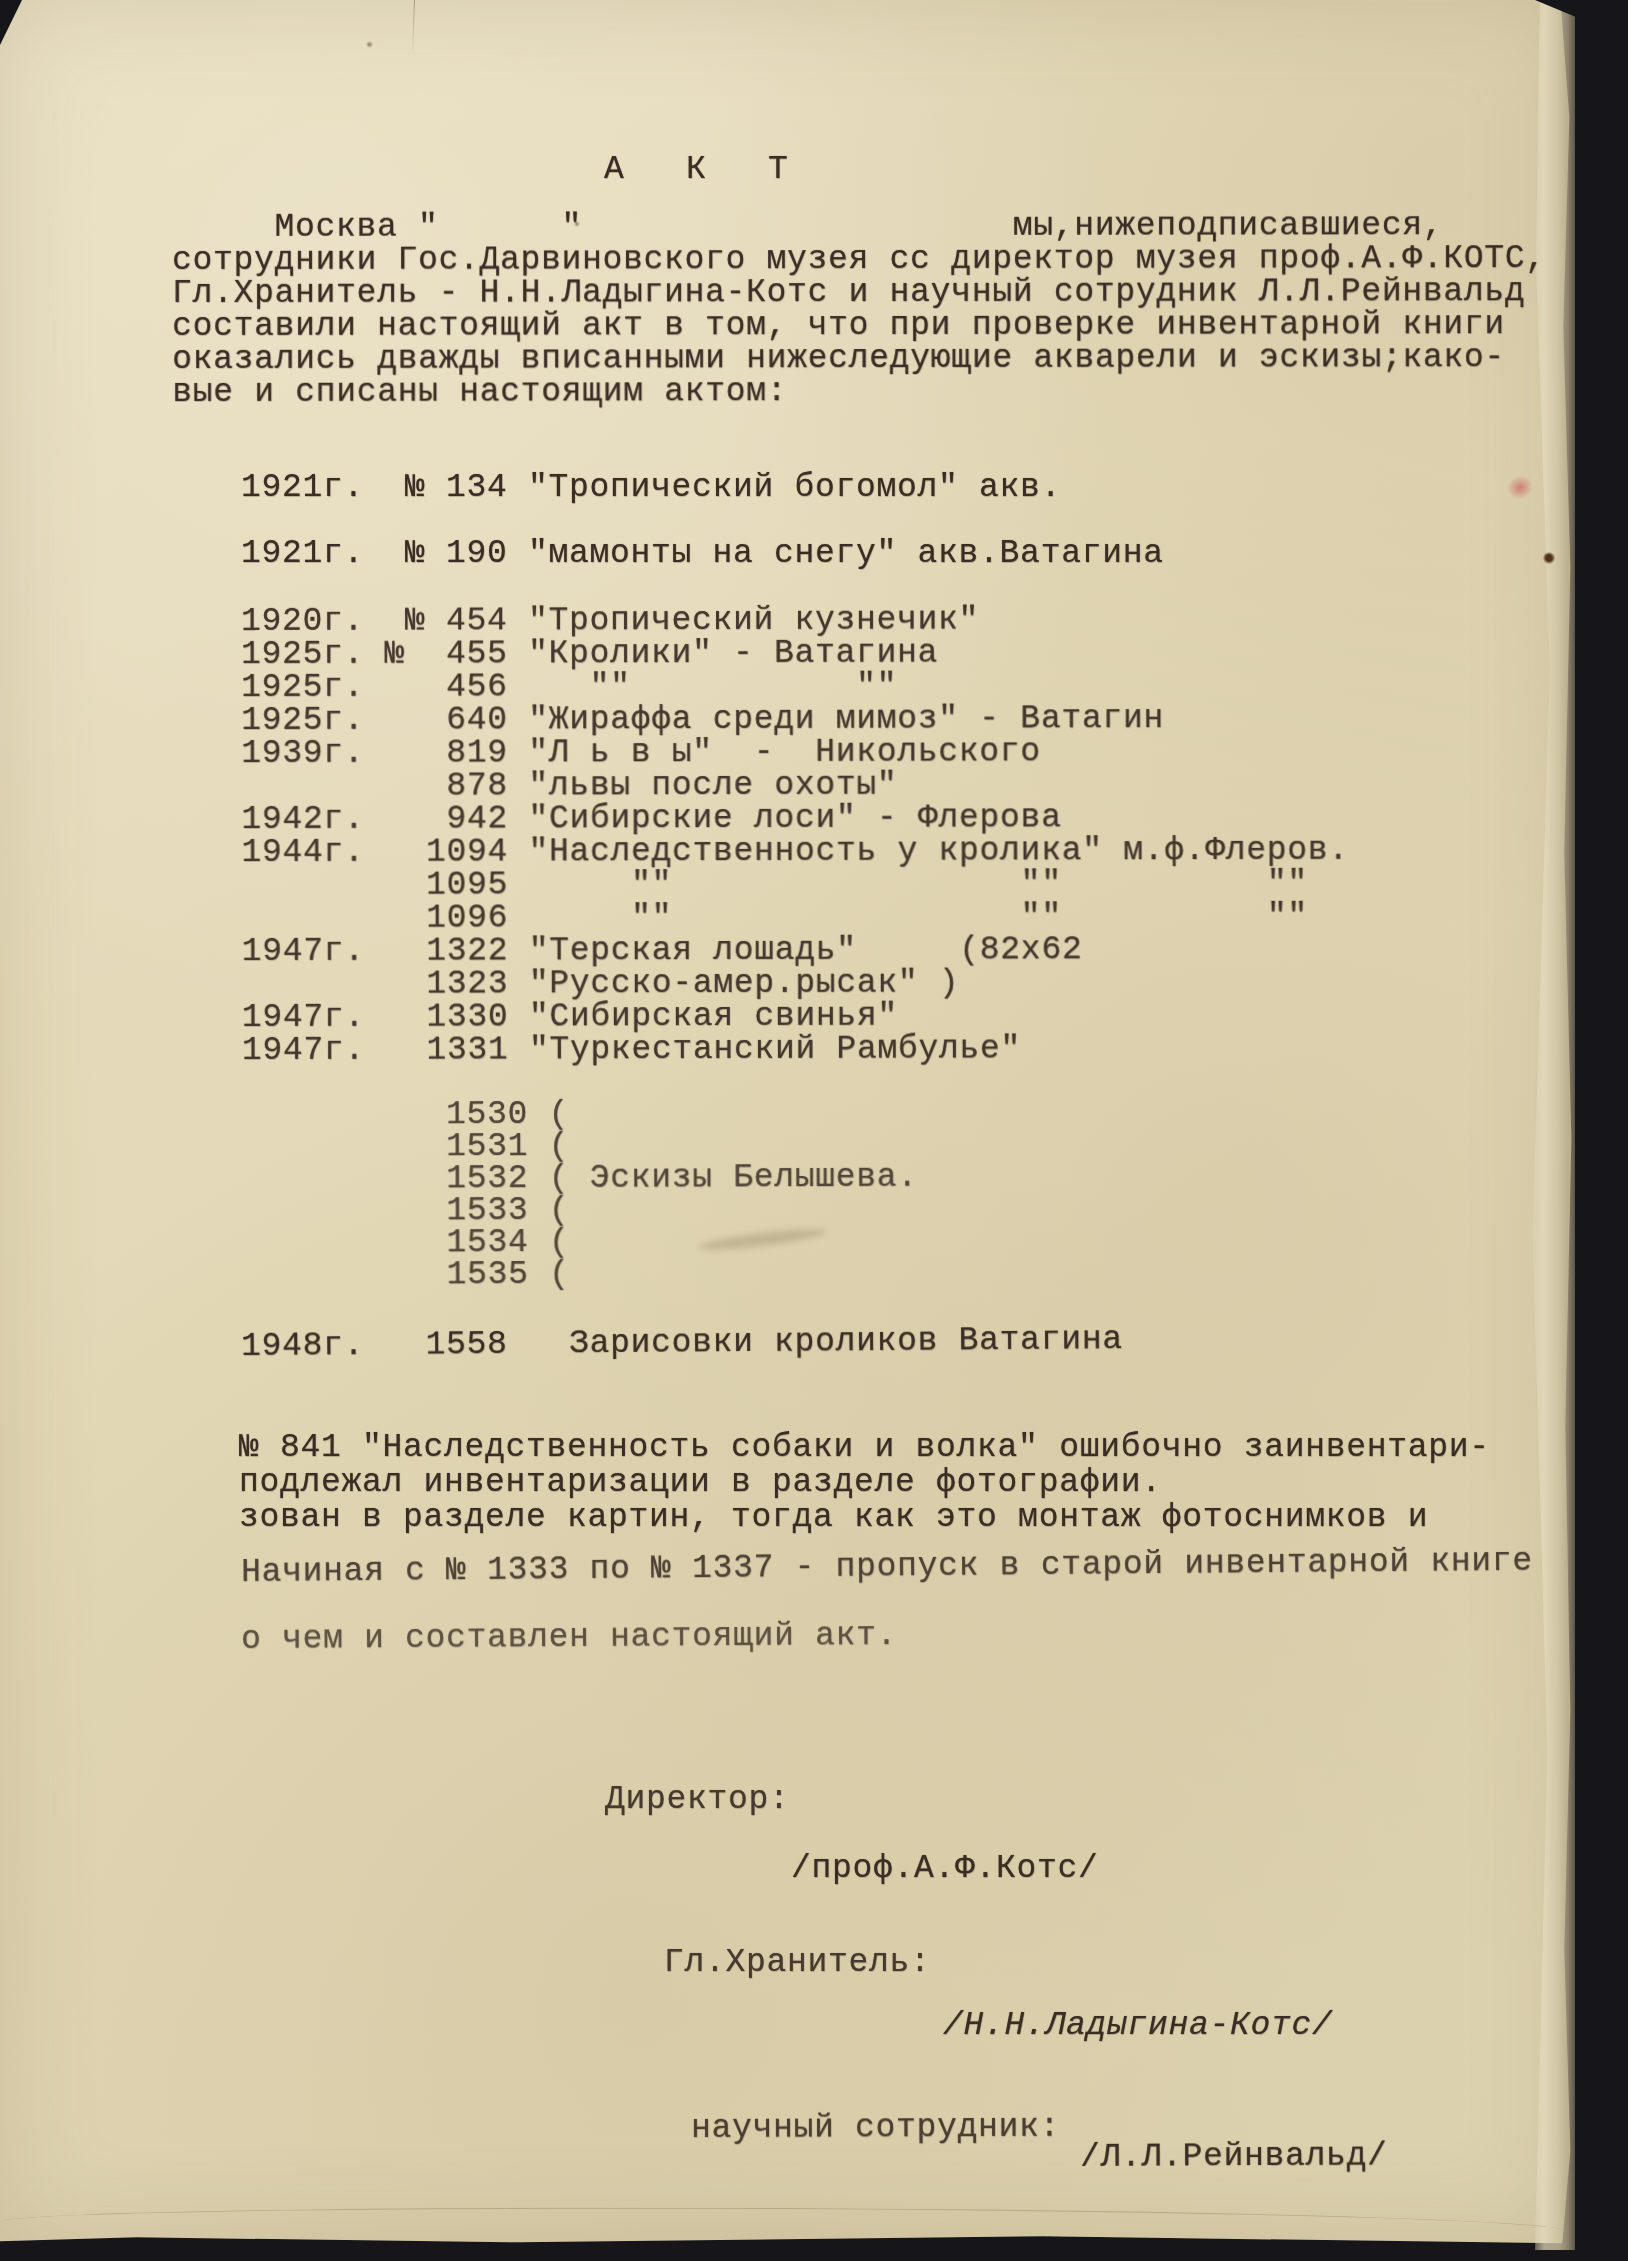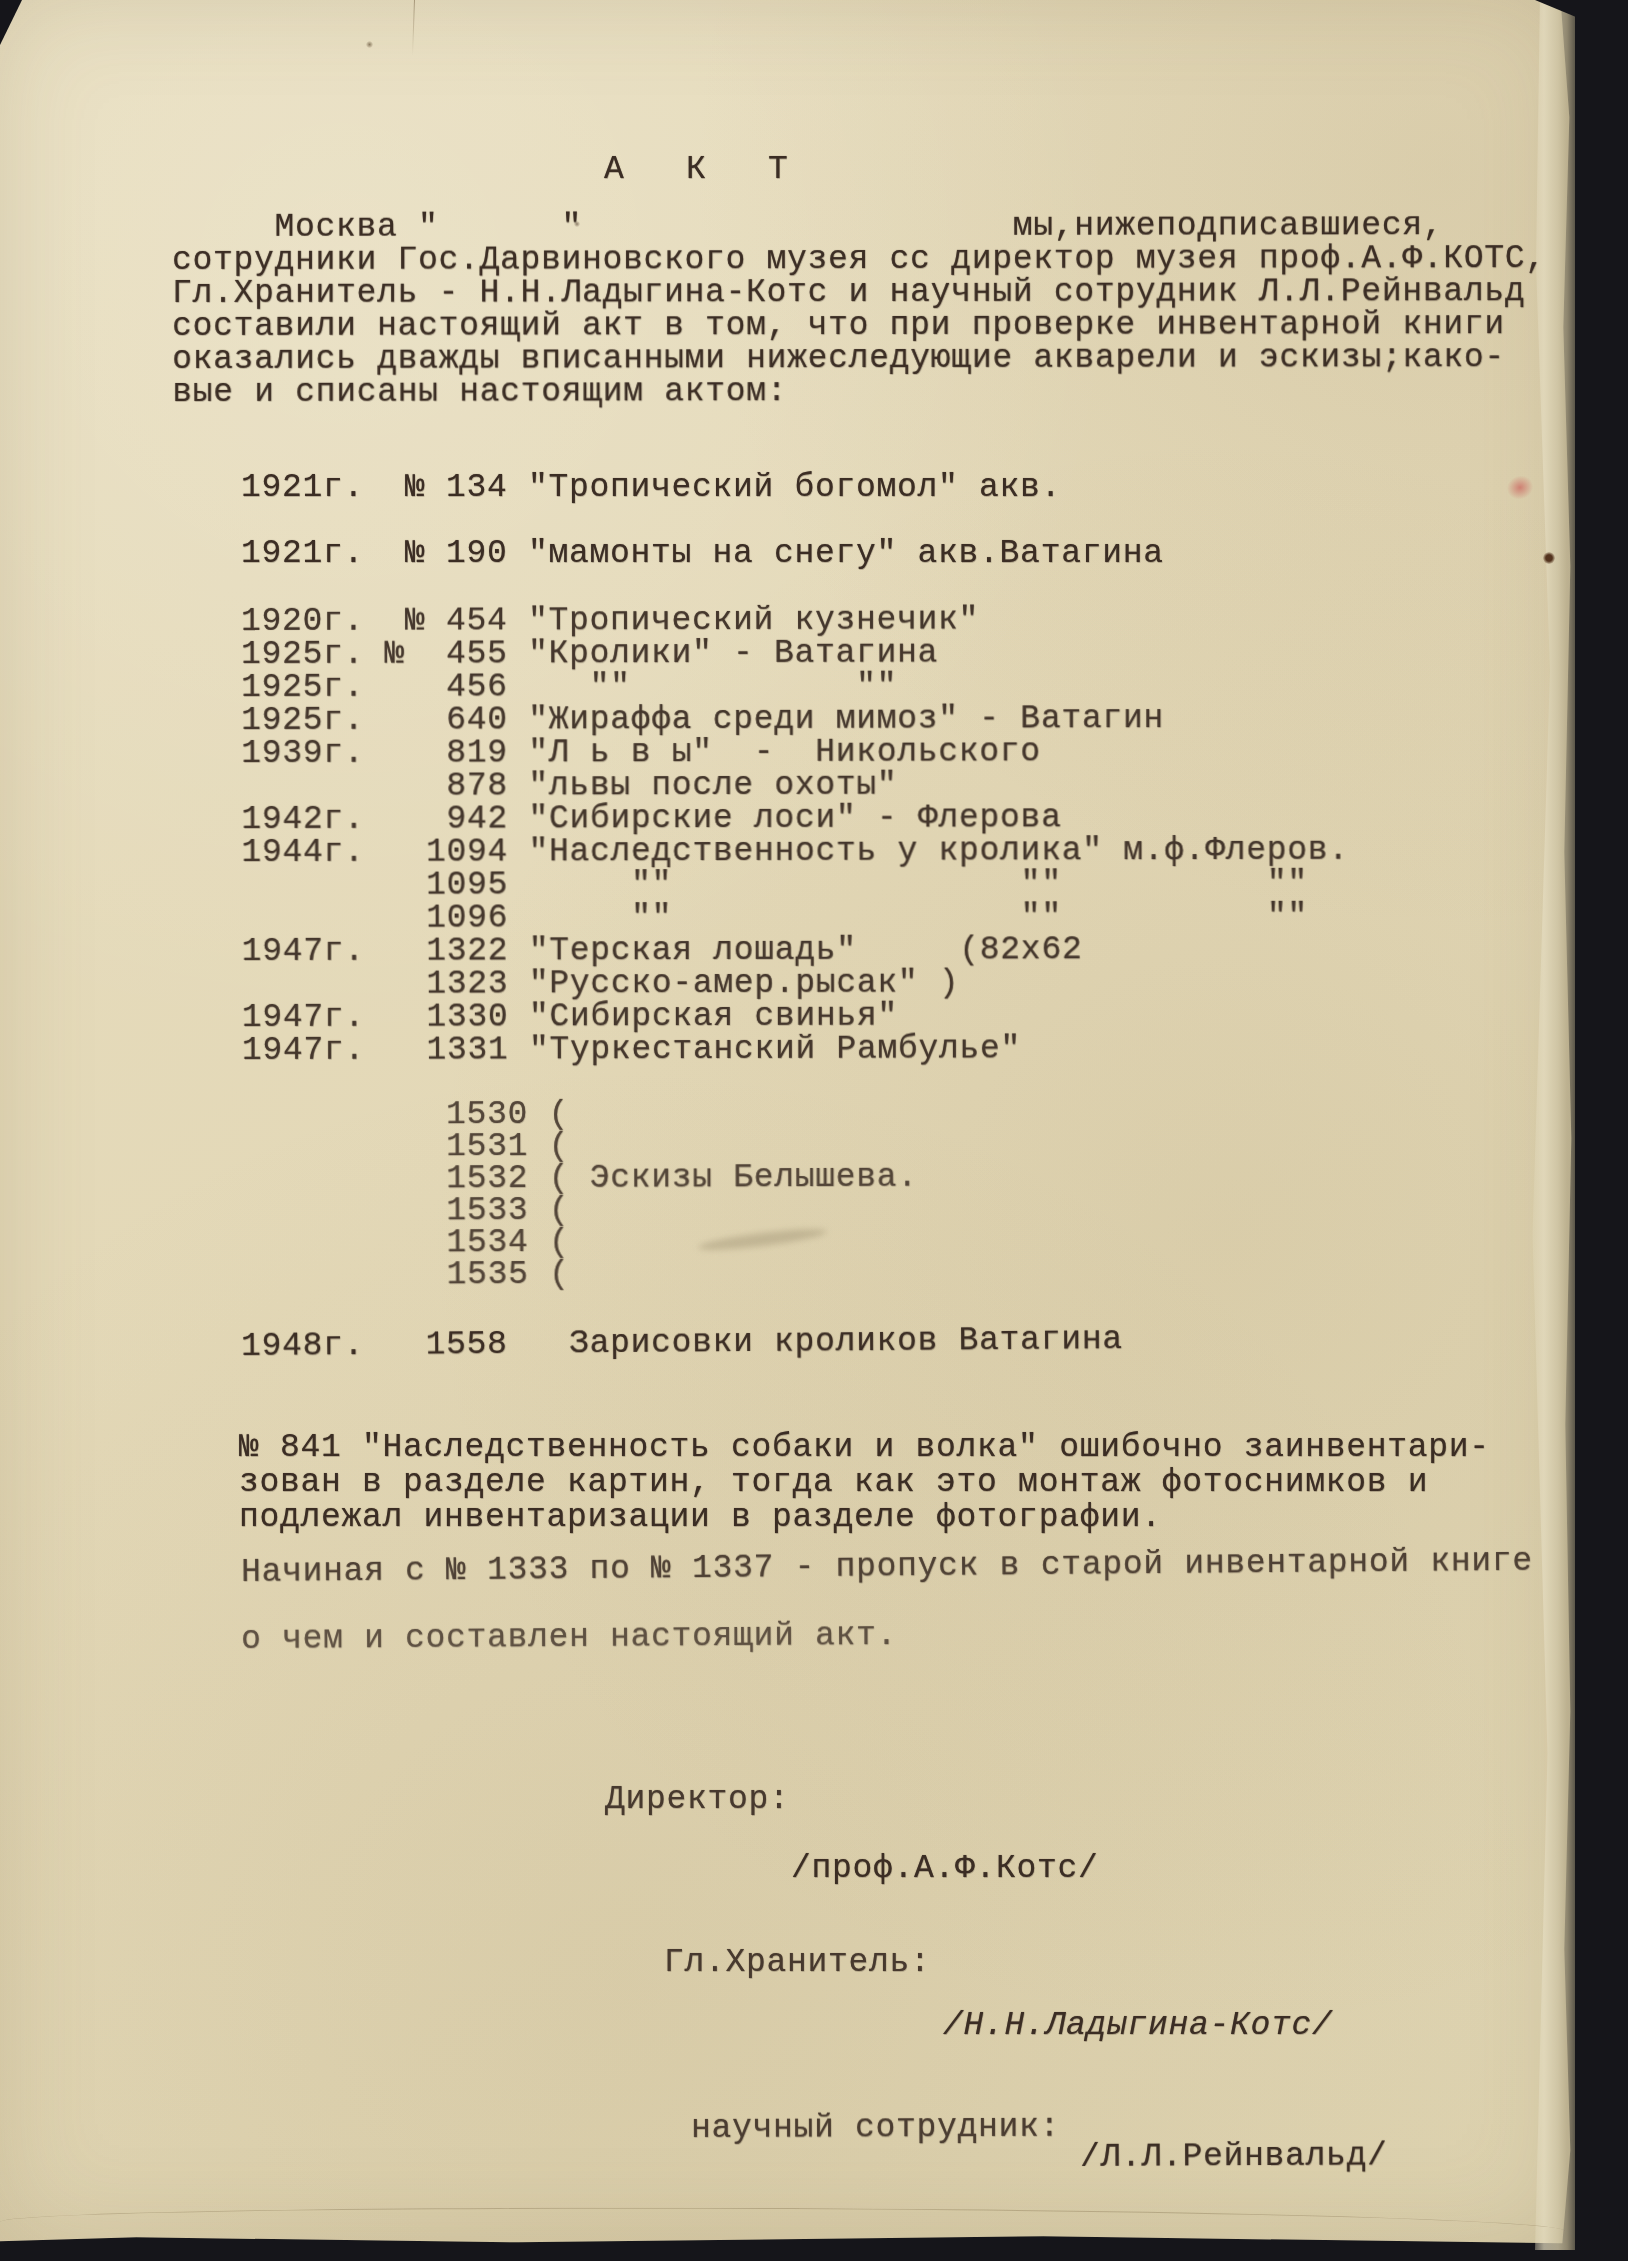--- a/index.html
+++ b/index.html
@@ -118,21 +118,21 @@
   <div id="intro" class="typed"><div class="tline">     Москва "      "                     мы,нижеподписавшиеся,</div><div class="tline">сотрудники Гос.Дарвиновского музея сс директор музея проф.А.Ф.КОТС,</div><div class="tline">Гл.Хранитель - Н.Н.Ладыгина-Котс и научный сотрудник Л.Л.Рейнвальд</div><div class="tline">составили настоящий акт в том, что при проверке инвентарной книги</div><div class="tline">оказались дважды вписанными нижеследующие акварели и эскизы;како-</div><div class="tline">вые и списаны настоящим актом:</div></div>
 
   <div id="list-a" class="typed"><div class="tline">1921г.  № 134 "Тропический богомол" акв.</div><div class="tline">&nbsp;</div><div class="tline">1921г.  № 190 "мамонты на снегу" акв.Ватагина</div></div>
 
   <div id="list-b" class="typed"><div class="tline">1920г.  № 454 "Тропический кузнечик"</div><div class="tline">1925г. №  455 "Кролики" - Ватагина</div><div class="tline">1925г.    456    ""           ""</div><div class="tline">1925г.    640 "Жираффа среди мимоз" - Ватагин</div><div class="tline">1939г.    819 "Л ь в ы"  -  Никольского</div><div class="tline">          878 "львы после охоты"</div><div class="tline">1942г.    942 "Сибирские лоси" - Флерова</div><div class="tline">1944г.   1094 "Наследственность у кролика" м.ф.Флеров.</div><div class="tline">         1095      ""                 ""          ""</div><div class="tline">         1096      ""                 ""          ""</div><div class="tline">1947г.   1322 "Терская лошадь"     (82х62</div><div class="tline">         1323 "Русско-амер.рысак" )</div><div class="tline">1947г.   1330 "Сибирская свинья"</div><div class="tline">1947г.   1331 "Туркестанский Рамбулье"</div></div>
 
   <div id="list-c" class="typed"><div class="tline">          1530 (</div><div class="tline">          1531 (</div><div class="tline">          1532 ( Эскизы Белышева.</div><div class="tline">          1533 (</div><div class="tline">          1534 (</div><div class="tline">          1535 (</div></div>
 
   <div id="entry-1948" class="typed">1948г.   1558   Зарисовки кроликов Ватагина</div>
 
-  <div id="note-841" class="typed"><div class="tline">№ 841 "Наследственность собаки и волка" ошибочно заинвентари-</div><div class="tline">зован в разделе картин, тогда как это монтаж фотоснимков и</div><div class="tline">подлежал инвентаризации в разделе фотографии.</div></div>
+  <div id="note-841" class="typed"><div class="tline">№ 841 "Наследственность собаки и волка" ошибочно заинвентари-</div><div class="tline">подлежал инвентаризации в разделе фотографии.</div><div class="tline">зован в разделе картин, тогда как это монтаж фотоснимков и</div></div>
 
   <div id="note-gap" class="typed">Начиная с № 1333 по № 1337 - пропуск в старой инвентарной книге</div>
 
   <div id="closing" class="typed">о чем и составлен настоящий акт.</div>
 
   <div id="sig1-role" class="typed">Директор:</div>
   <div id="sig1-name" class="typed">/проф.А.Ф.Котс/</div>
 
   <div id="sig2-role" class="typed">Гл.Хранитель:</div>
   <div id="sig2-name" class="typed">/Н.Н.Ладыгина-Котс/</div>

